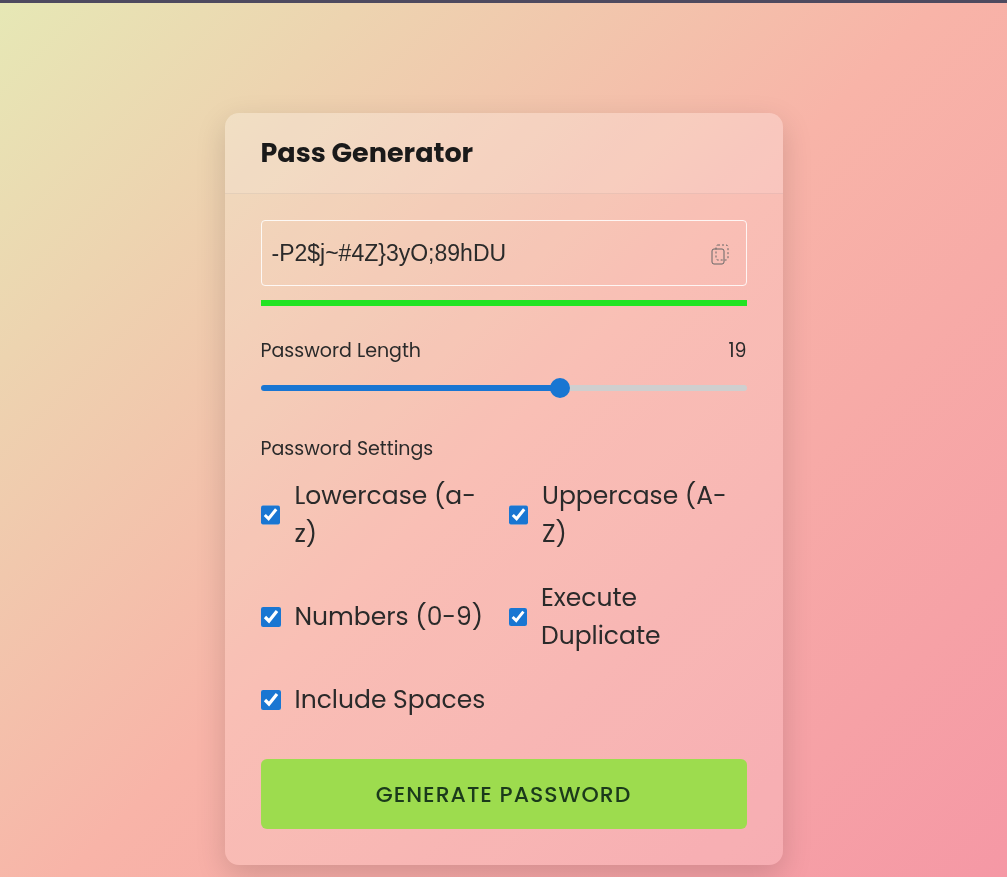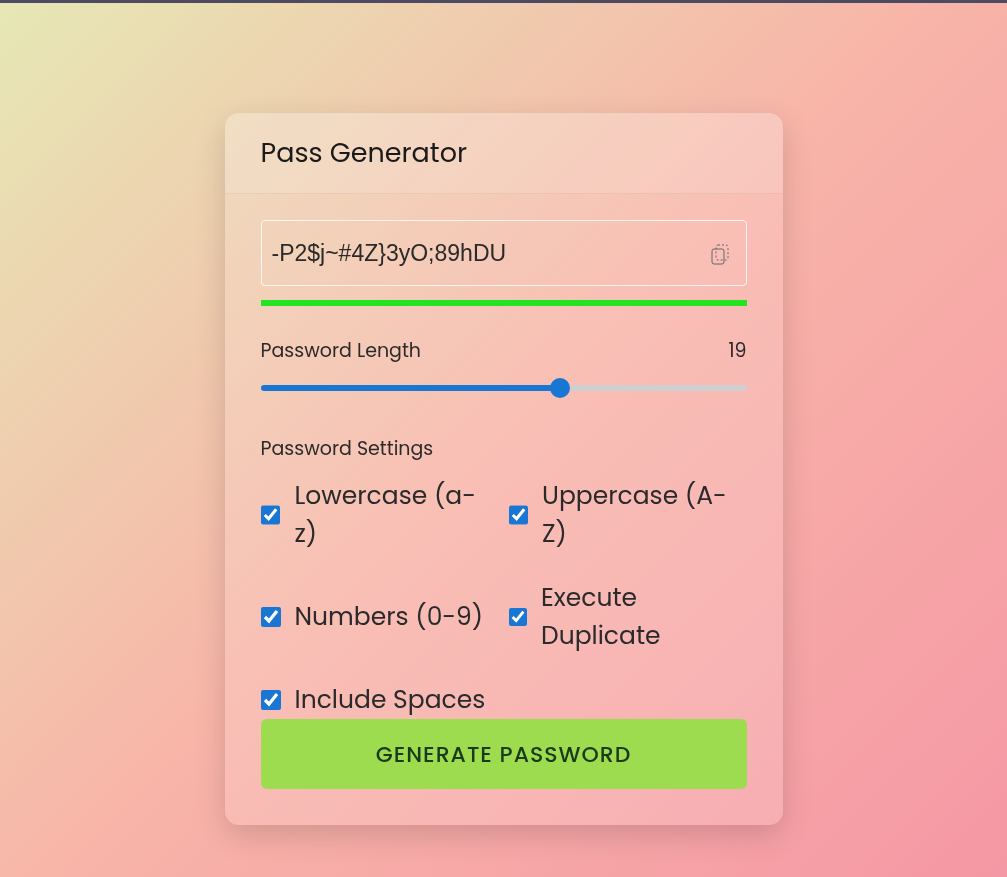--- a/index.html
+++ b/index.html
@@ -21,21 +21,21 @@
       box-shadow: 0 10px 30px rgba(0,0,0,0.15);
       overflow: hidden;
     }
     .header {
       padding: 20px 36px;
       background: rgba(255,255,255,0.12);
       border-bottom: 1px solid rgba(0,0,0,0.05);
     }
     .header h1 {
       font-size: 27px;
-      font-weight: 400;
+      font-weight: 700;
       color: #1a1a1a;
     }
     .wrapper {
       padding: 26px 36px 36px 36px;
     }
     .input-box {
       position: relative;
       border: 1.5px solid rgba(255,255,255,0.85);
       border-radius: 4px;
       height: 66px;
@@ -136,20 +136,21 @@
       height: 20px;
       accent-color: #1976d2;
       cursor: pointer;
     }
     .opt span {
       font-size: 25px;
       color: #2a2a2a;
     }
     .gen-btn {
       width: 100%;
+      margin-top: 40px;
       height: 70px;
       border: none;
       background: #9ddc4e;
       border-radius: 6px;
       font-size: 22px;
       letter-spacing: 1px;
       color: #1b3a1b;
       font-weight: 500;
       cursor: pointer;
       font-family: inherit;

